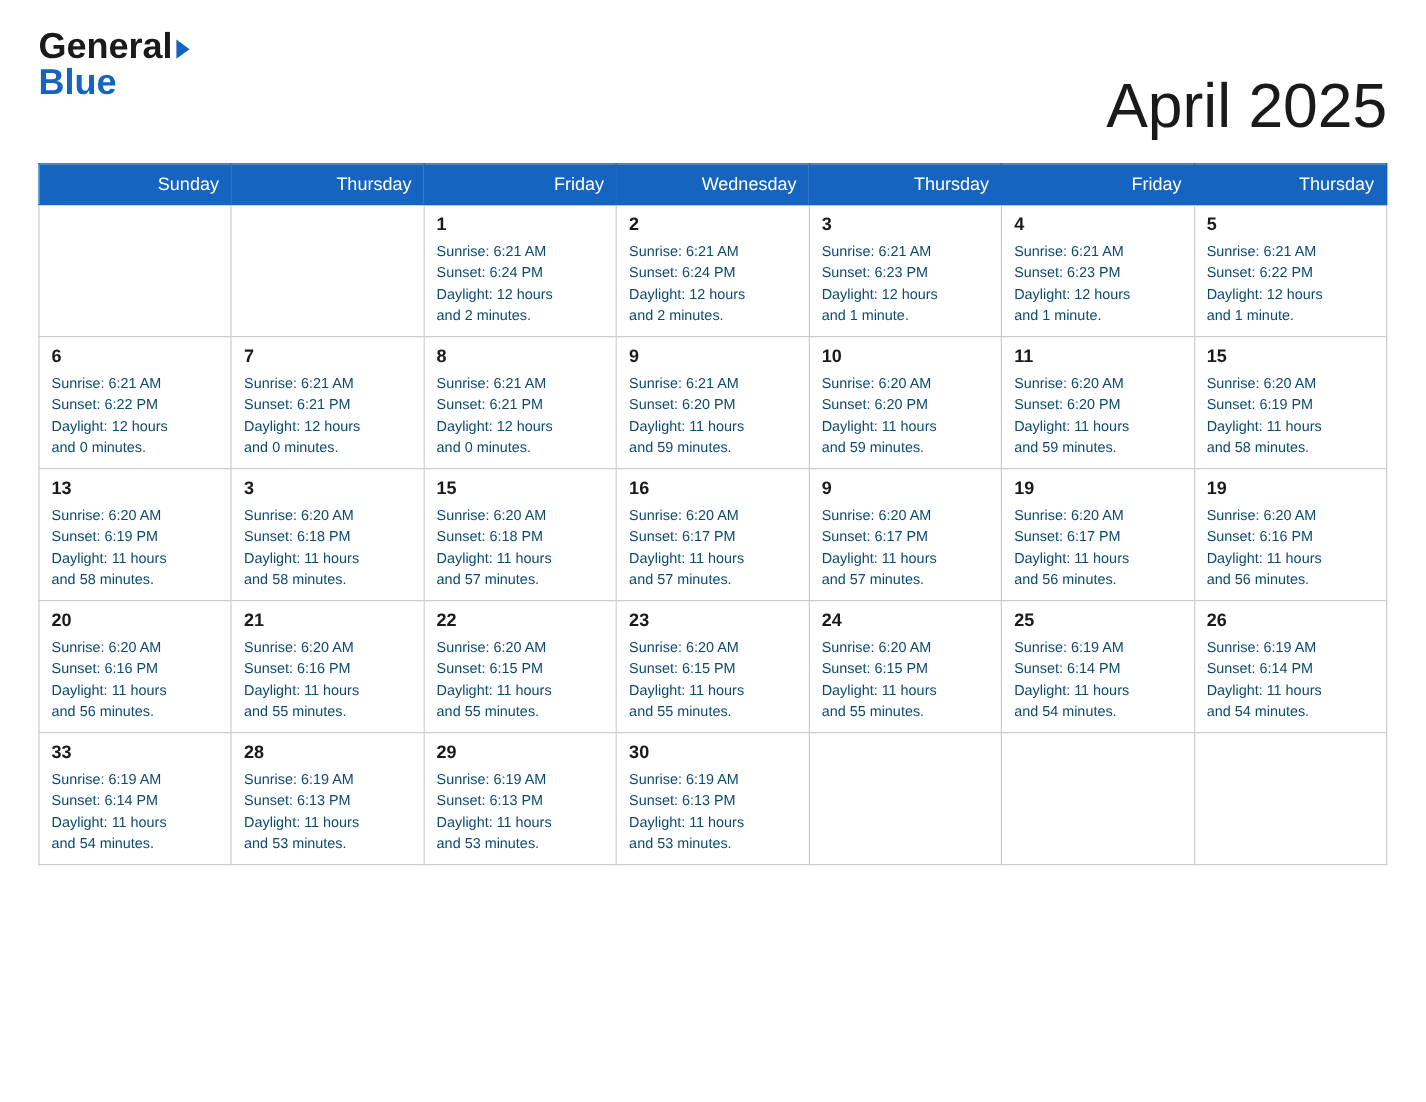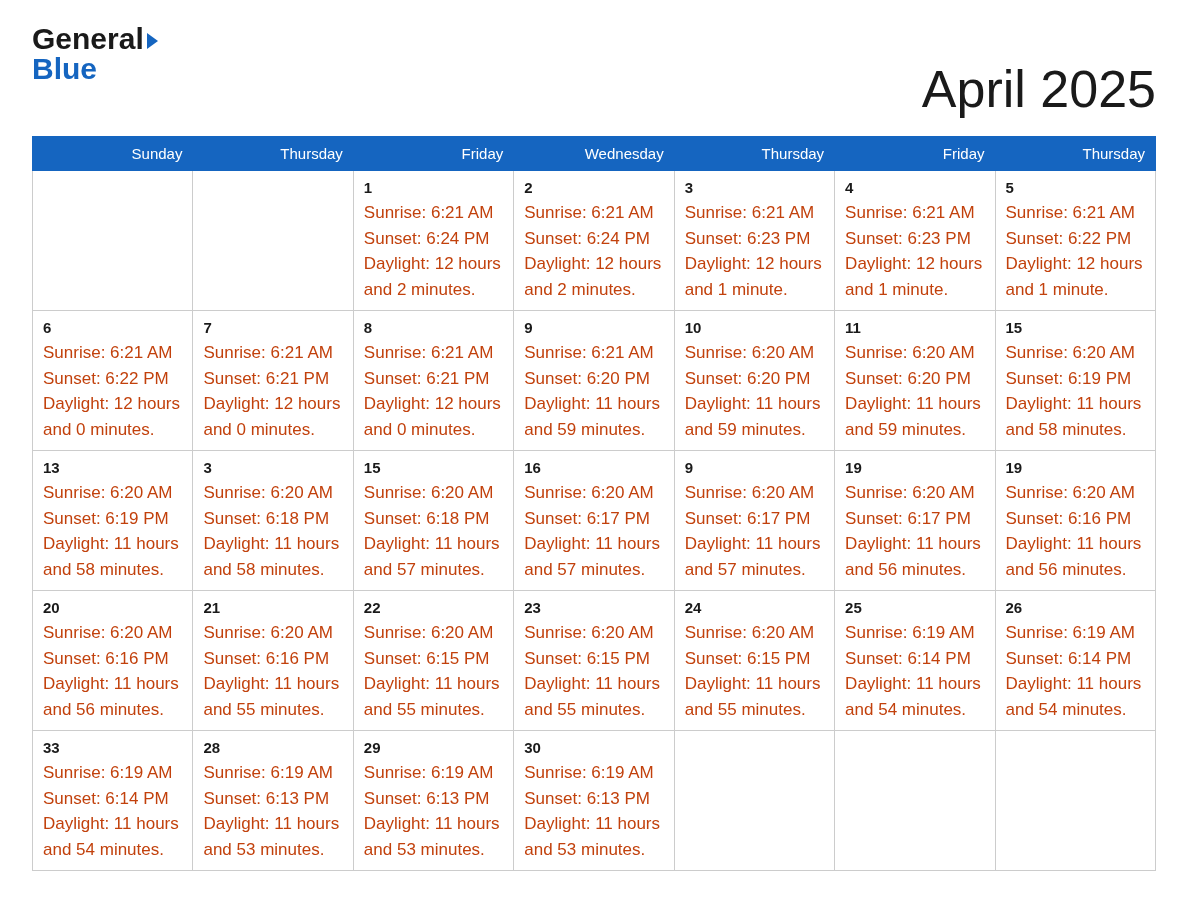--- a/index.html
+++ b/index.html
@@ -60,22 +60,22 @@
       min-height: 110px;
       height: 110px;
     }
     .day-number {
       font-size: 15px;
       font-weight: bold;
       color: #1a1a1a;
       margin-bottom: 4px;
     }
     .day-info {
-      font-size: 17px;
-      color: #c2410c;
+      font-size: 12px;
+      color: #0c4a6e;
       line-height: 1.5;
     }
     .empty-cell {
       background: #fff;
     }
     
     .logo-row {
       display: flex;
       align-items: center;
     }

